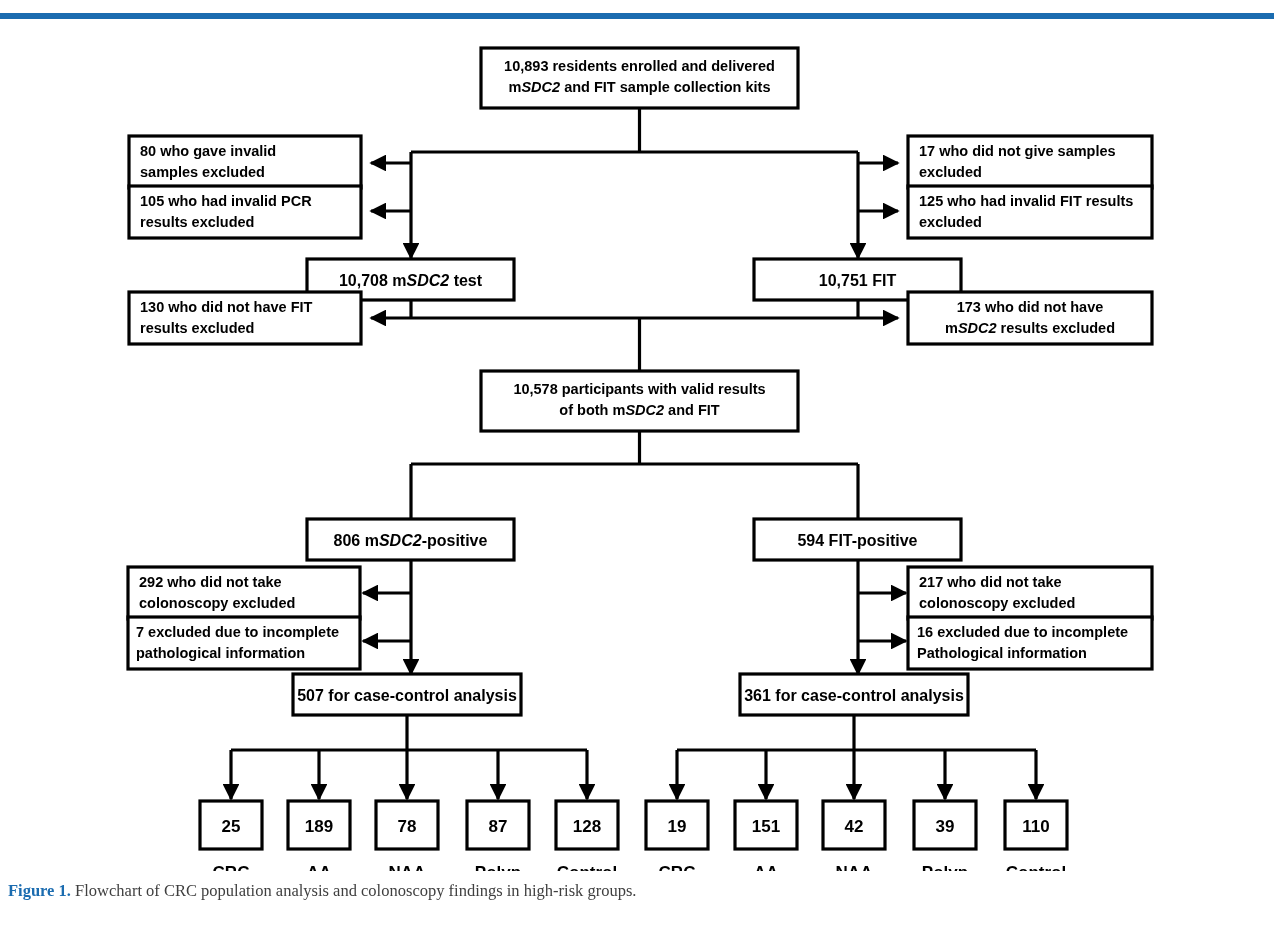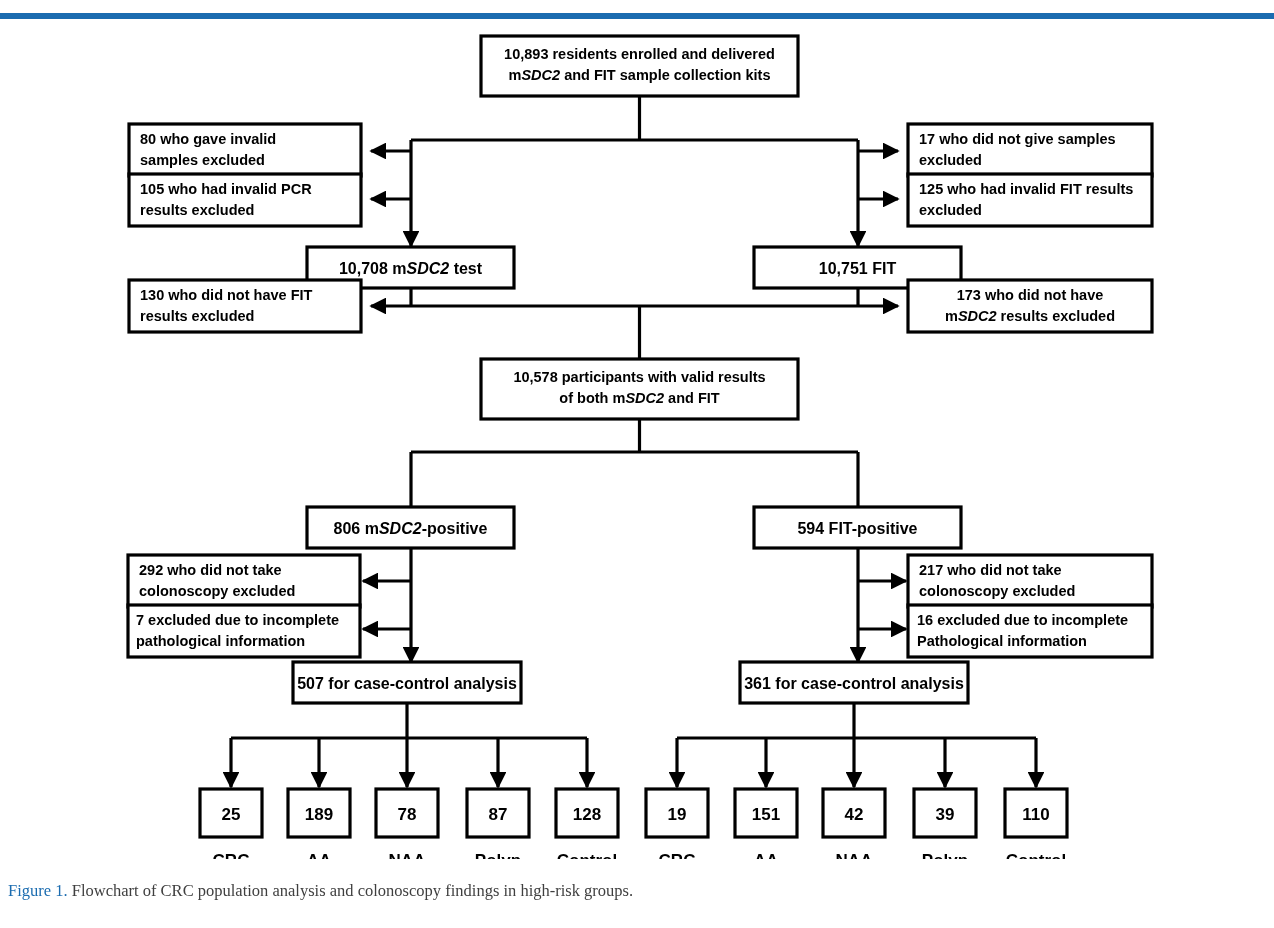--- a/index.html
+++ b/index.html
@@ -8,21 +8,21 @@
     background:#ffffff;
     font-family:"Liberation Sans", sans-serif;
     overflow:hidden;
     position:relative;
   }
   #top-rule{
     position:absolute;left:0;top:13px;width:1274px;height:6px;
     background:#1b6cb0;
   }
   #figure-area{
-    position:absolute;left:0;top:14px;width:1114px;height:845px;
+    position:absolute;left:0;top:26px;width:1114px;height:845px;
   }
   svg#flow{display:block;width:1274px;height:845px;}
   svg#flow .bx{fill:#ffffff;stroke:#000000;stroke-width:3.2;}
   svg#flow .ln{stroke:#000000;stroke-width:3.2;fill:none;stroke-linecap:butt;}
   svg#flow text{
     font-family:"Liberation Sans", sans-serif;
     font-weight:bold;
     fill:#000000;
   }
   svg#flow text.t{font-size:14.5px;}
@@ -30,21 +30,21 @@
   svg#flow text.tl{font-size:16px;}
   svg#flow tspan.it{font-style:italic;}
   #caption{
     position:absolute;left:8px;top:880px;width:1258px;
     font-family:"Liberation Serif", serif;
     font-size:16.5px;
     color:#3f3f3f;
     line-height:1.35;
   }
   #caption .figlabel{
-    color:#1b6cb0;font-weight:normal;
+    color:#1b6cb0;font-weight:bold;
   }
 </style>
 </head>
 <body>
 
 <div id="top-rule"></div>
 
 <div id="figure-area">
 <svg id="flow" viewBox="0 0 1274 845" xmlns="http://www.w3.org/2000/svg">
   <defs>

